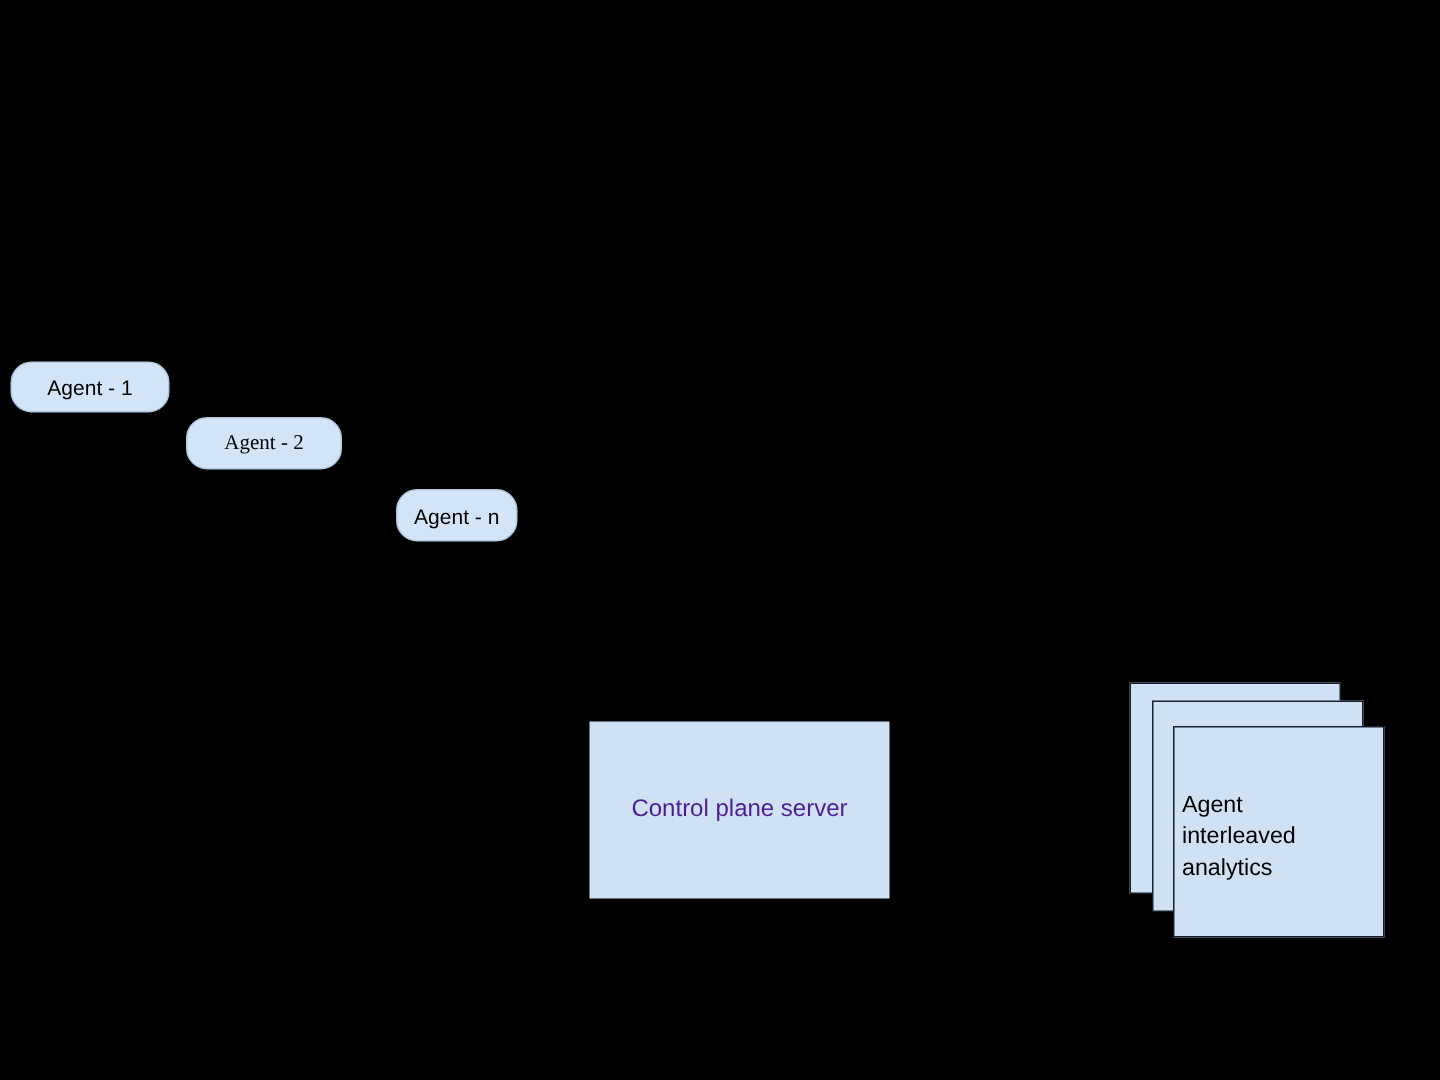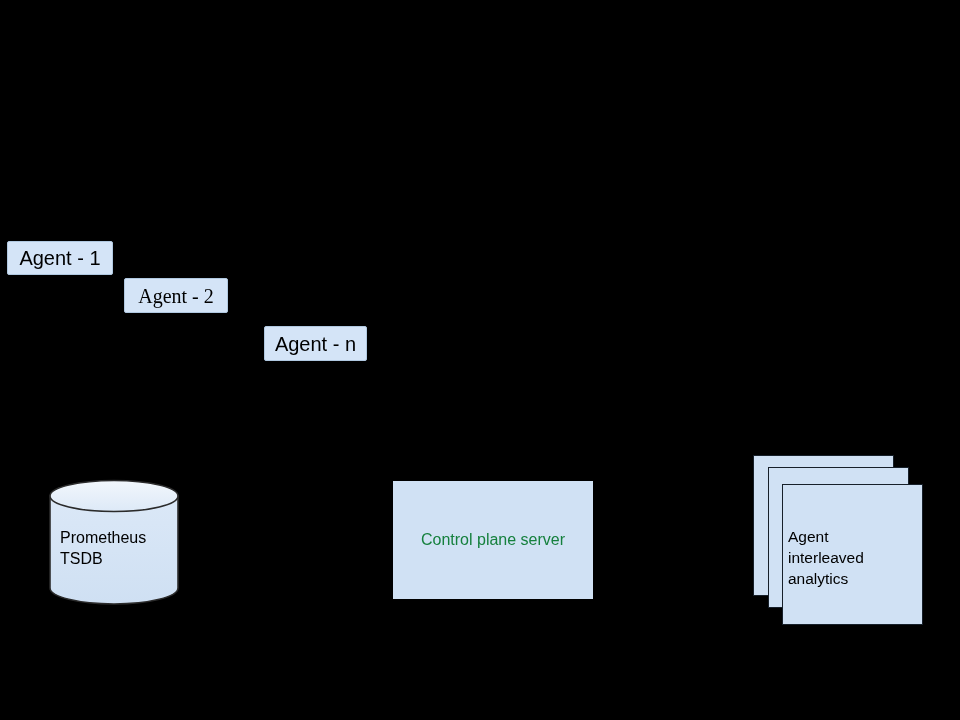--- a/index.html
+++ b/index.html
@@ -15,33 +15,33 @@
     background: #000000;
     overflow: hidden;
     font-family: "Liberation Sans", sans-serif;
   }
 
   
   .agent-box {
     position: absolute;
     background: #d4e4f7;
     border: 1px solid #b0c8e0;
-    border-radius: 2px;
+    border-radius: 14px;
     display: flex;
     align-items: center;
     justify-content: center;
     color: #000000;
-    font-size: 20px;
+    font-size: 14px;
     line-height: 1;
     white-space: nowrap;
     box-sizing: border-box;
   }
   #agent-1 { left: 7px;   top: 241px; width: 106px; height: 34px; }
   #agent-2 { left: 124px; top: 278px; width: 104px; height: 35px; font-family: Liberation Serif, serif; }
-  #agent-n { left: 264px; top: 326px; width: 103px; height: 35px; text-align: center; }
+  #agent-n { left: 264px; top: 326px; width: 81px; height: 35px; text-align: center; }
 
   
   #cylinder {
     position: absolute;
     left: 48px;
     top: 479px;
     width: 132px;
     height: 126px;
   }
   #cylinder svg { display: block; }
@@ -65,21 +65,21 @@
     width: 200px;
     height: 118px;
     background: #d0e1f4;
     border: 0;
     display: flex;
     align-items: center;
     justify-content: center;
     box-sizing: border-box;
   }
   .cp-label {
-    color: #15803d;
+    color: #4c1d95;
     font-size: 16px;
     line-height: 20px;
     text-align: center;
   }
 
   
   .dash-card {
     position: absolute;
     background: #d0e1f4;
     border: 1.6px solid #17202a;
@@ -119,40 +119,20 @@
   </div>
 
   <div id="agent-2" class="agent-box">
     <span>Agent - 2</span>
   </div>
 
   <div id="agent-n" class="agent-box">
     <span>Agent - n</span>
   </div>
 
-  <div id="cylinder">
-    <svg width="132" height="126" viewBox="0 0 132 126">
-      <defs>
-        <linearGradient id="cylBodyGrad" x1="0" y1="0" x2="0" y2="1">
-          <stop offset="0%" stop-color="#dbe8f7"></stop>
-          <stop offset="100%" stop-color="#cfe0f3"></stop>
-        </linearGradient>
-        <linearGradient id="cylTopGrad" x1="0" y1="0" x2="0" y2="1">
-          <stop offset="0%" stop-color="#f2f7fc"></stop>
-          <stop offset="100%" stop-color="#dde9f7"></stop>
-        </linearGradient>
-      </defs>
-      <path d="M2,17 L2,109 A64,16 0 0 0 130,109 L130,17 Z" fill="url(#cylBodyGrad)" stroke="#2b2b2b" stroke-width="1.6"></path>
-      <ellipse cx="66" cy="17" rx="64" ry="15.5" fill="url(#cylTopGrad)" stroke="#2b2b2b" stroke-width="1.6"></ellipse>
-    </svg>
-    <div class="cyl-label">
-      <div>Prometheus</div>
-      <div>TSDB</div>
-    </div>
-  </div>
 
   <div id="control-plane">
     <div class="cp-label">
       <div>Control plane server</div>
     </div>
   </div>
 
   <div id="dash-arrow">
     <svg width="22" height="20" viewBox="0 0 22 20">
       <polygon points="1,2 18,10 1,18" fill="#000000" stroke="#000000" stroke-width="1"></polygon>

